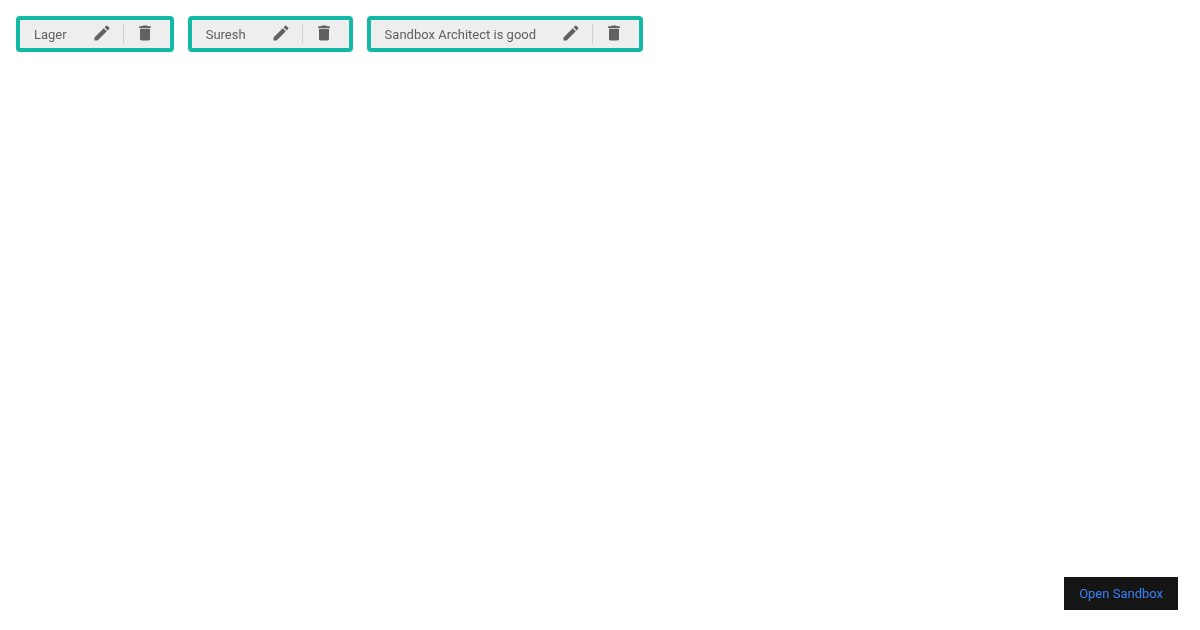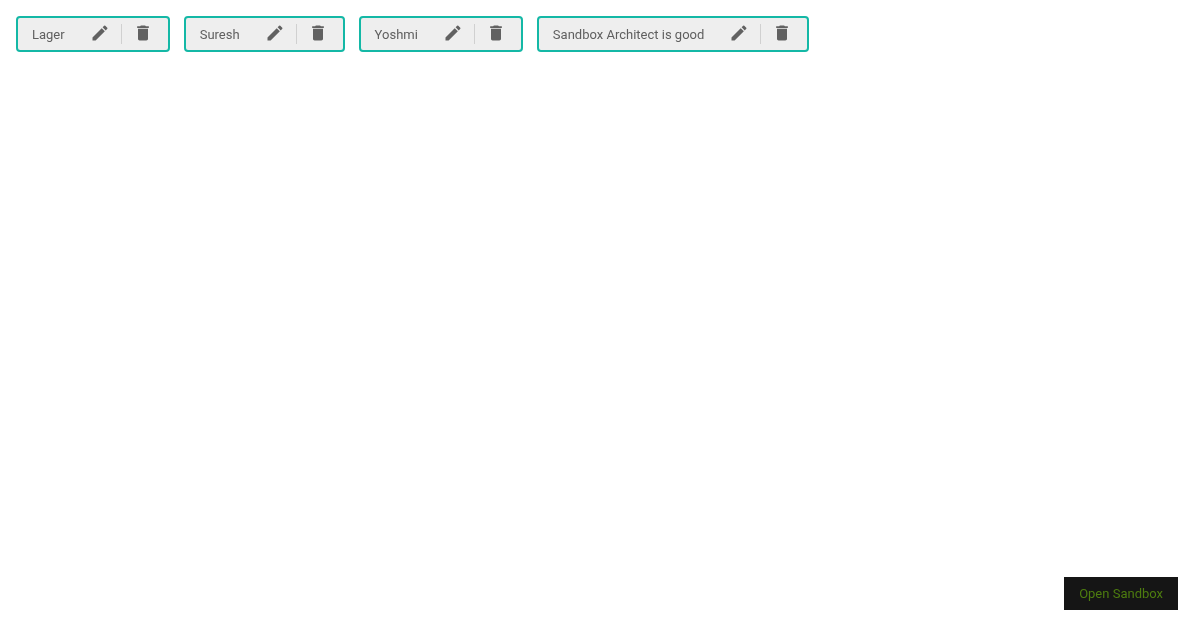--- a/index.html
+++ b/index.html
@@ -18,21 +18,21 @@
     .chips-container {
       display: flex;
       flex-wrap: wrap;
       gap: 14px 14px;
       align-items: flex-start;
     }
     .chip {
       display: inline-flex;
       align-items: center;
       background: #eeeeee;
-      border: 2px solid #14b8a6;
+      border: 4px solid #14b8a6;
       border-radius: 4px;
       padding: 0 8px 0 14px;
       height: 36px;
       color: #5f5f5f;
       font-size: 13px;
       font-weight: 400;
       white-space: nowrap;
     }
     .chip-label {
       margin-right: 18px;
@@ -58,21 +58,21 @@
     .chip-icon-btn svg {
       width: 20px;
       height: 20px;
       fill: #616161;
     }
     .open-sandbox {
       position: absolute;
       right: 22px;
       bottom: 20px;
       background: #151515;
-      color: #4d7c0f;
+      color: #3b82f6;
       font-size: 13px;
       padding: 9px 15px;
       border-radius: 0;
       border: none;
       cursor: pointer;
       font-family: inherit;
     }
   </style>
 </head>
 <body>
@@ -111,38 +111,20 @@
     <button class="chip-icon-btn">
       <span>
         <svg viewBox="0 0 24 24">
             <path d="M6 19c0 1.1.9 2 2 2h8c1.1 0 2-.9 2-2V7H6v12zM19 4h-3.5l-1-1h-5l-1 1H5v2h14V4z"></path>
           </svg>
       </span>
     </button>
   </div>
 
 
-  <div class="chip">
-    <span class="chip-label">Yoshmi</span>
-    <button class="chip-icon-btn">
-      <span>
-        <svg viewBox="0 0 24 24">
-            <path d="M3 17.25V21h3.75L17.81 9.94l-3.75-3.75L3 17.25zM20.71 7.04a1 1 0 0 0 0-1.41l-2.34-2.34a1 1 0 0 0-1.41 0l-1.83 1.83 3.75 3.75 1.83-1.83z"></path>
-          </svg>
-      </span>
-    </button>
-    <span class="chip-divider"></span>
-    <button class="chip-icon-btn">
-      <span>
-        <svg viewBox="0 0 24 24">
-            <path d="M6 19c0 1.1.9 2 2 2h8c1.1 0 2-.9 2-2V7H6v12zM19 4h-3.5l-1-1h-5l-1 1H5v2h14V4z"></path>
-          </svg>
-      </span>
-    </button>
-  </div>
 
 
   <div class="chip">
     <span class="chip-label">Sandbox Architect is good</span>
     <button class="chip-icon-btn">
       <span>
         <svg viewBox="0 0 24 24">
             <path d="M3 17.25V21h3.75L17.81 9.94l-3.75-3.75L3 17.25zM20.71 7.04a1 1 0 0 0 0-1.41l-2.34-2.34a1 1 0 0 0-1.41 0l-1.83 1.83 3.75 3.75 1.83-1.83z"></path>
           </svg>
       </span>

